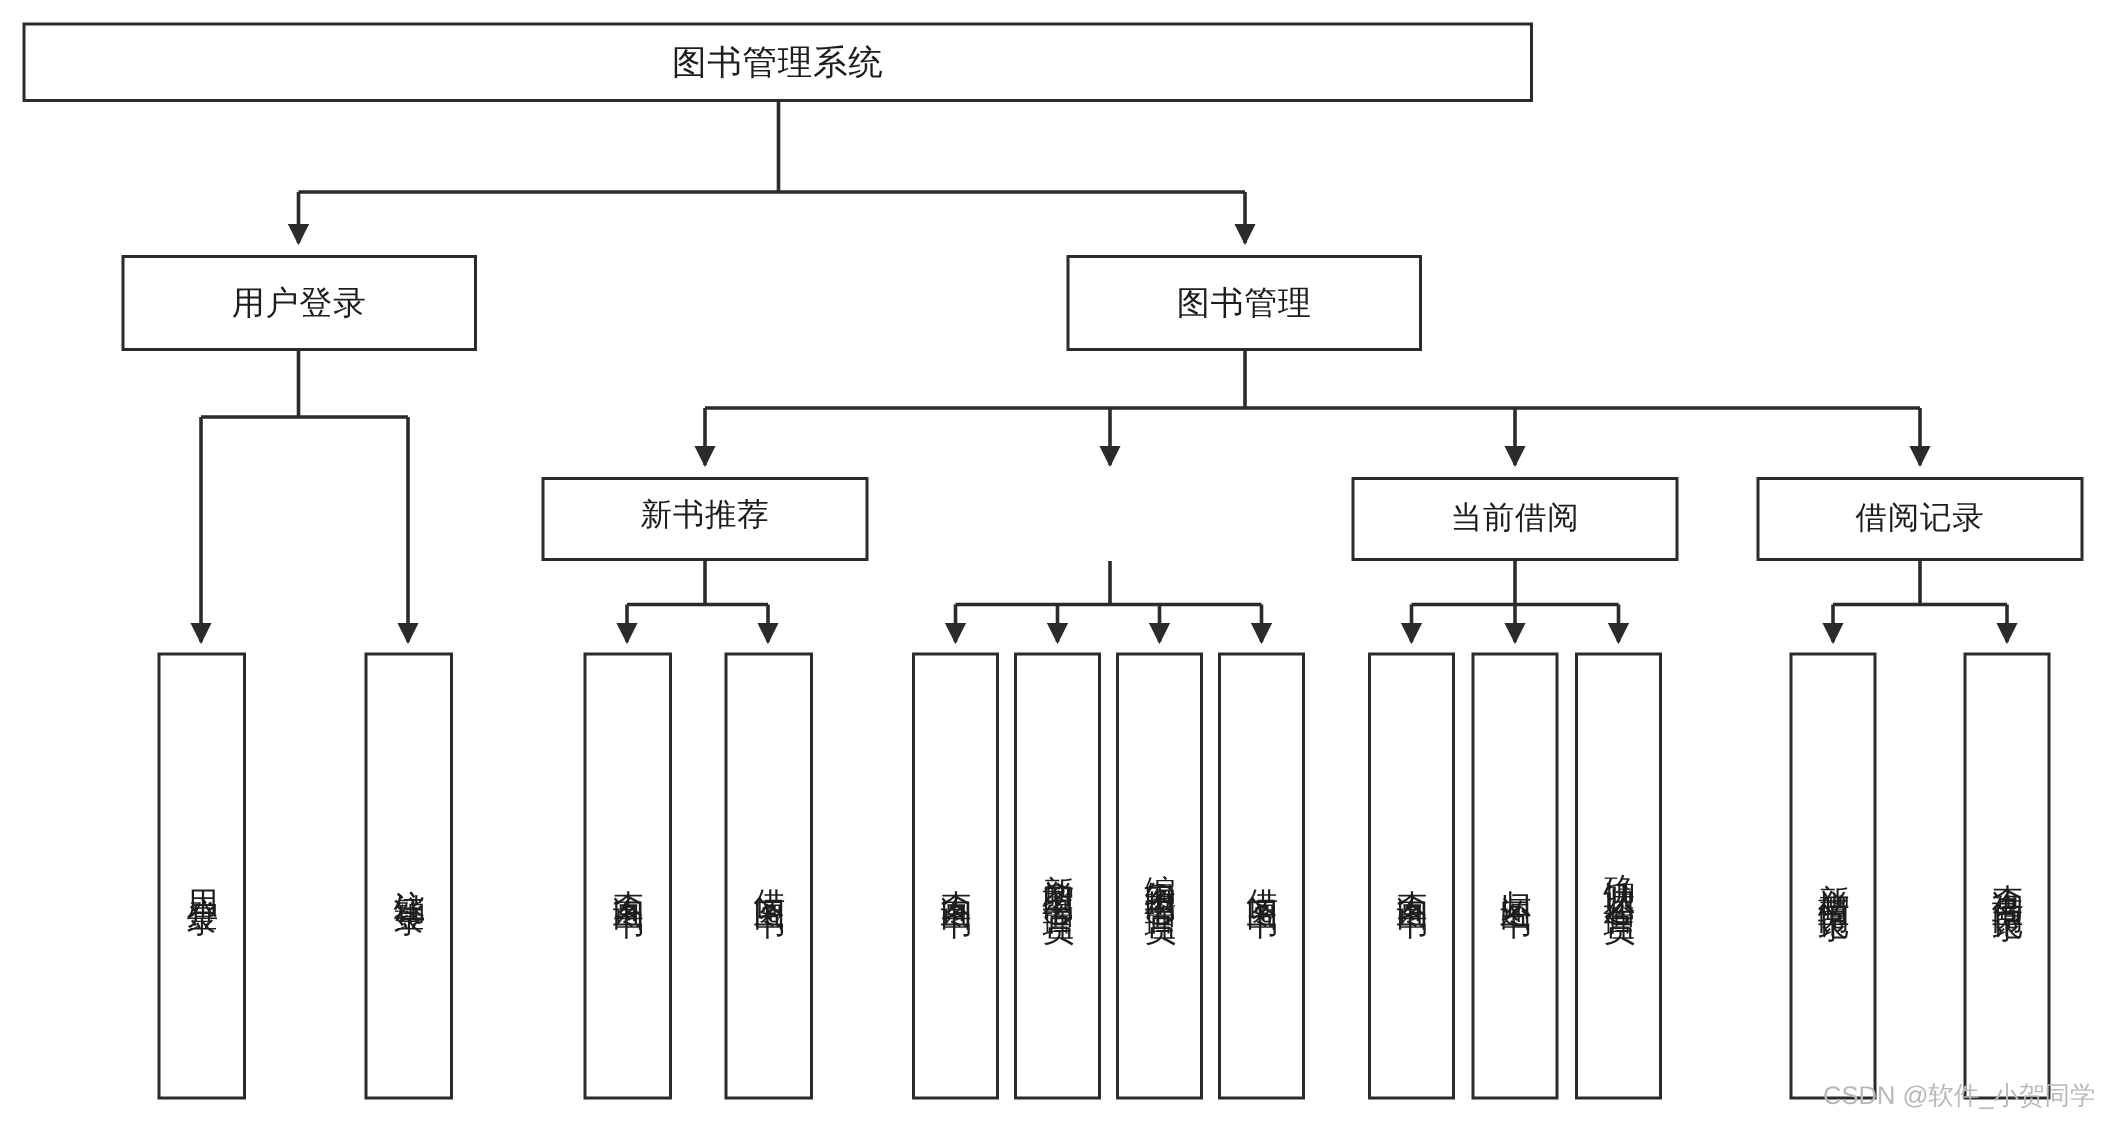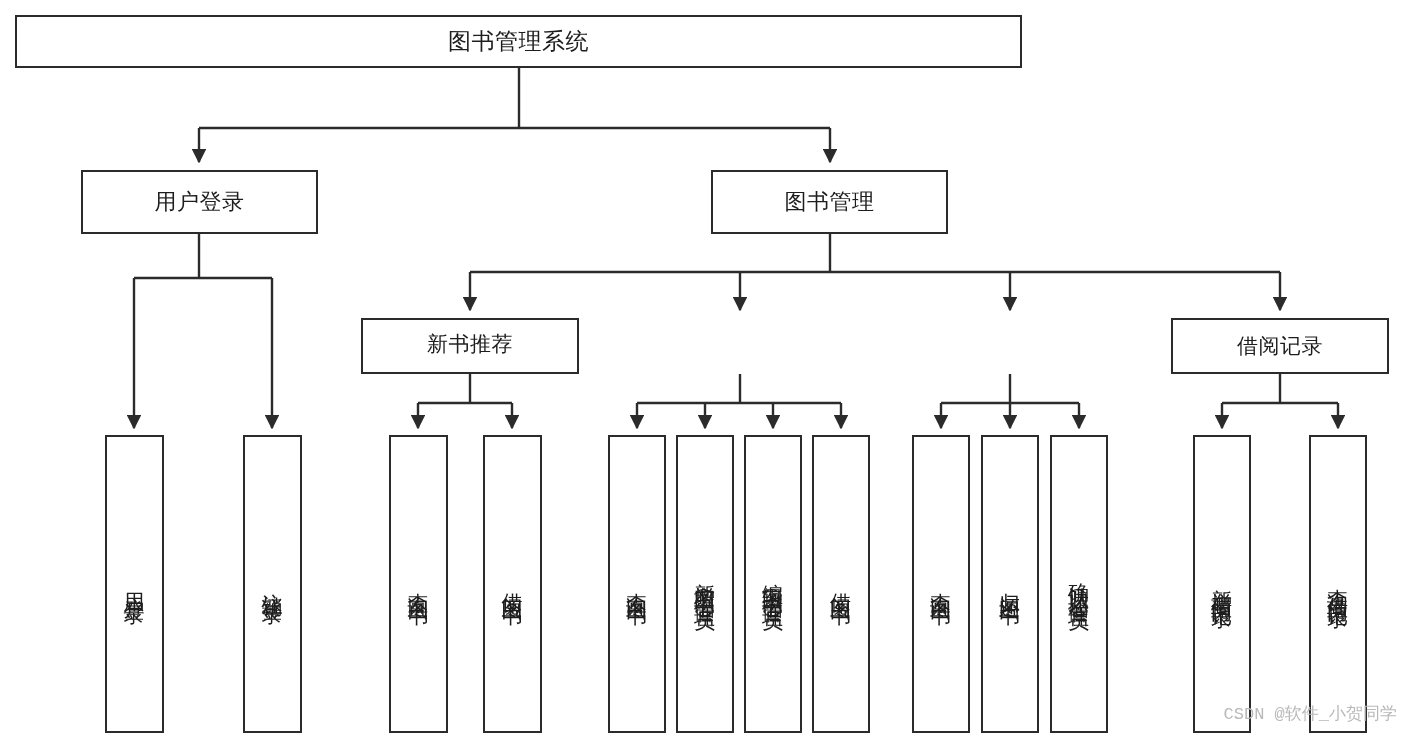--- a/index.html
+++ b/index.html
@@ -62,26 +62,26 @@
     text-orientation: upright;
     font-size: 21px;
     letter-spacing: 4px;
     line-height: 1;
     white-space: nowrap;
     max-height: 286px;
   }
   #watermark {
     position: absolute;
     right: 8px;
-    bottom: 22px;
+    bottom: 5px;
     font-size: 17px;
     color: #b9b9b9;
     z-index: 5;
     white-space: nowrap;
-    font-family: Liberation Mono, monospace;
+    font-family: Liberation Sans, sans-serif;
   }
 </style>
 </head>
 <body>
 
 <div id="diagram-root">
 
   <svg id="connector-layer" viewBox="0 0 1405 747" width="1405" height="747" xmlns="http://www.w3.org/2000/svg">
     <defs>
       <marker id="arrow" viewBox="0 0 10 10" refX="9" refY="5" markerWidth="6" markerHeight="6" orient="auto-start-reverse">
@@ -143,20 +143,23 @@
 
   <div class="node node-l2" style="left:711px; top:170px; width:237px; height:64px;">
     <span class="node-label">图书管理</span>
   </div>
 
   <div class="node node-l3" style="left:361px; top:318px; width:218px; height:56px;font-family:Liberation Mono, monospace;">
     <span class="node-label">新书推荐</span>
   </div>
 
 
+  <div class="node node-l3" style="left:901px; top:318px; width:218px; height:56px;">
+    <span class="node-label">当前借阅</span>
+  </div>
 
   <div class="node node-l3" style="left:1171px; top:318px; width:218px; height:56px;">
     <span class="node-label">借阅记录</span>
   </div>
 
   <div class="node node-leaf" style="left:105px; top:435px; width:59px; height:298px;">
     <span class="node-label">用户登录</span>
   </div>
 
   <div class="node node-leaf" style="left:243px; top:435px; width:59px; height:298px;">

